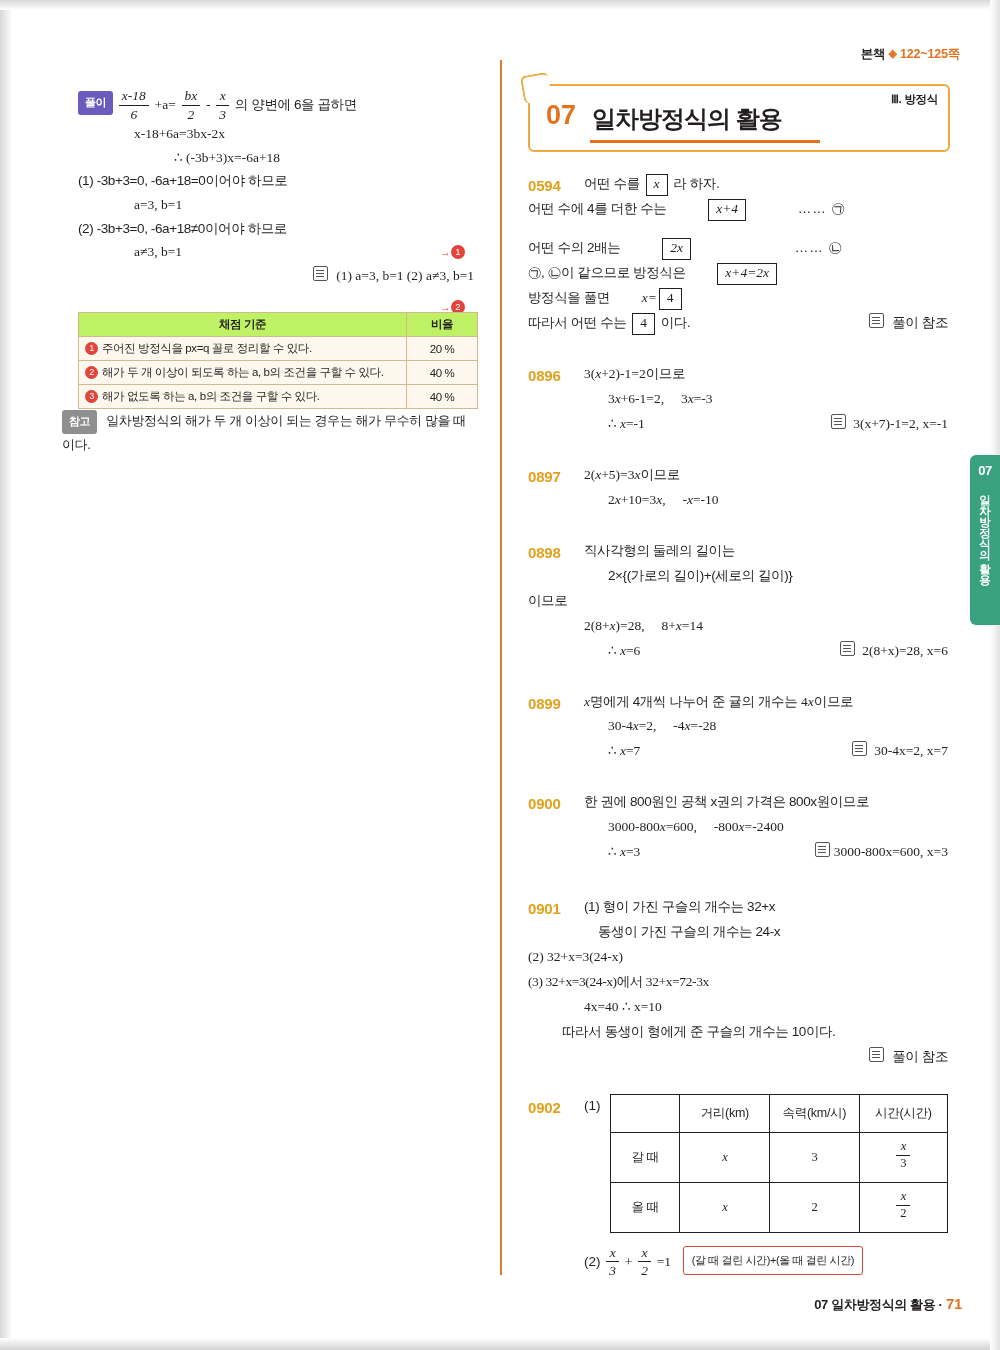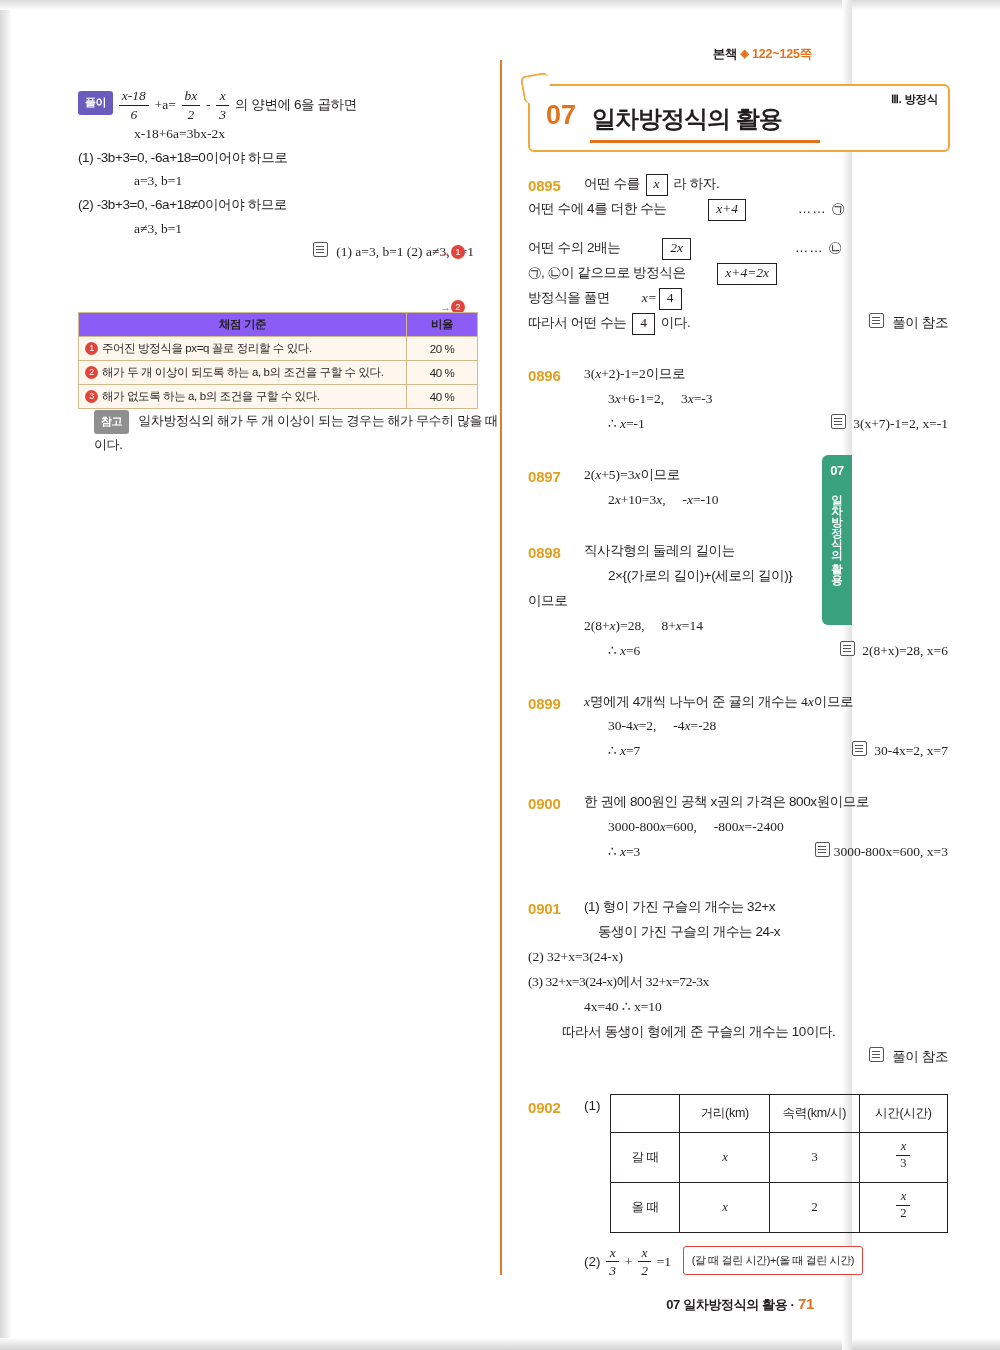--- a/index.html
+++ b/index.html
@@ -11,21 +11,21 @@
     height: 1350px;
     background: #ffffff;
     font-family: "Liberation Sans", sans-serif;
     color: #231f20;
     position: relative;
     overflow: hidden;
   }
   .page {
     position: absolute;
     left: 0; top: 0;
-    width: 852px;
+    width: 1000px;
     height: 1350px;
   }
   
   .edge-left {
     position: absolute;
     left: 0; top: 0; width: 12px; height: 1350px;
     background: linear-gradient(to right, #d8d8d8, #ffffff);
   }
   .edge-top {
     position: absolute;
@@ -201,38 +201,38 @@
 
   
   .grade-table {
     position: absolute;
     left: 78px; top: 312px;
     width: 400px;
     border-collapse: collapse;
     font-size: 11.5px;
   }
   .grade-table th {
-    background: #8b5cf6;
+    background: #bef264;
     border: 1px solid #d4b98f;
     padding: 4px 2px;
     font-weight: bold;
     letter-spacing: -0.4px;
     margin-top: 48px;
   }
   .grade-table td {
     border: 1px solid #d4b98f;
     padding: 4px 6px;
     letter-spacing: -0.4px;
     background: #fdf7ee;
   }
   .grade-table td.ratio { text-align: center; width: 58px; }
 
   .note {
     position: absolute;
-    left: 94px; top: 410px;
+    left: 62px; top: 410px;
     width: 410px;
     font-size: 13px;
     letter-spacing: -0.4px;
     line-height: 1.7;
   }
 
   
   .right-col {
     position: absolute;
     left: 528px; top: 84px;
@@ -391,20 +391,21 @@
         <span class="den">2</span>
       </span>
       <span class="mathr">-</span>
       <span class="frac">
         <span class="num">x</span>
         <span class="den">3</span>
       </span>
       <span class="kr">의 양변에 6을 곱하면</span>
     </div>
     <div class="line indent2 mathr">x-18+6a=3bx-2x</div>
+    <div class="line indent3 mathr">∴ (-3b+3)x=-6a+18</div>
     <div class="line kr">(1) -3b+3=0, -6a+18=0이어야 하므로</div>
     <div class="line indent2 mathr">a=3, b=1</div>
     <div class="line kr">(2) -3b+3=0, -6a+18≠0이어야 하므로</div>
     <div class="line indent2 mathr">a≠3, b=1</div>
     <div class="line" style="text-align:right; padding-right:4px;">
       <span class="ans-icon"></span>
       <span class="mathr">(1) a=3, b=1   (2) a≠3, b=1</span>
     </div>
   </div>
 
@@ -448,21 +449,21 @@
 
     <div class="chapter-box">
       <div class="chapter-tab"></div>
       <div class="chapter-num">07</div>
       <div class="chapter-title">일차방정식의 활용</div>
       <div class="chapter-sub">Ⅲ. 방정식</div>
       <div class="chapter-underline"></div>
     </div>
 
     <div class="prob">
-      <div class="pnum">0895</div>
+      <div class="pnum">0594</div>
       <div class="pbody">
         <div>
           <span class="kr">어떤 수를</span> <span class="boxv it">x</span> <span class="kr">라 하자.</span>
         </div>
       </div>
       <div style="padding-left:0;">
         <div>
           <span class="kr">어떤 수에 4를 더한 수는</span>
           <span class="boxv it" style="margin-left:38px;">x+4</span>
           <span class="dots" style="margin-left:46px;">…… ㉠</span>

